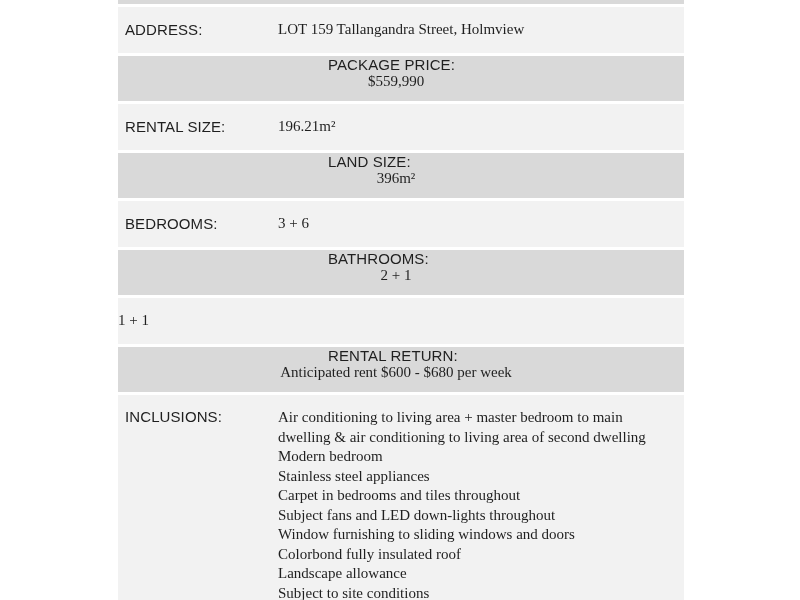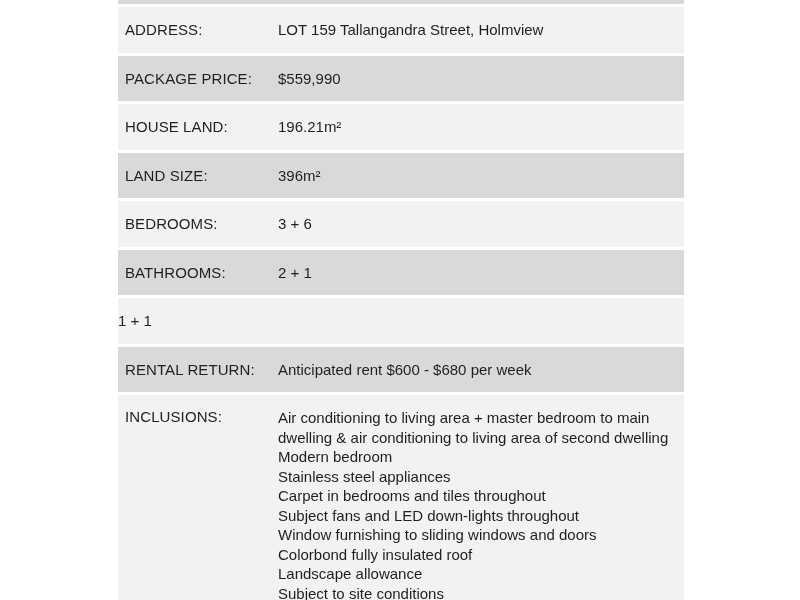--- a/index.html
+++ b/index.html
@@ -24,30 +24,31 @@
     margin-bottom: 3px;
   }
   .row {
     display: flex;
     align-items: center;
     height: 45.5px;
     margin-bottom: 3px;
     font-size: 15px;
   }
   .row.light { background: var(--row_light, #f2f2f2); }
-  .row.dark  { background: var(--row_dark, #d9d9d9); }
+  .row.dark  { background: var(--row_dark, #d9d9d9); flex-direction: column; }
   .row-label {
     width: 153px;
     padding-left: 7px;
     flex: 0 0 auto;
     letter-spacing: 0.1px;
   }
   .row-value {
     flex: 1 1 auto;
     padding-right: 10px;
+    font-family: Liberation Serif, serif;
   }
   .row.inclusions {
     align-items: flex-start;
     height: 210px;
     padding-top: 13px;
     box-sizing: border-box;
     margin-bottom: 0;
   }
   .inclusions .row-value {
     max-width: 406px;
@@ -68,21 +69,21 @@
     <div class="row-label">ADDRESS:</div>
     <div class="row-value">LOT 159 Tallangandra Street, Holmview</div>
   </div>
 
   <div class="row dark">
     <div class="row-label">PACKAGE PRICE:</div>
     <div class="row-value">$559,990</div>
   </div>
 
   <div class="row light">
-    <div class="row-label">HOUSE LAND:</div>
+    <div class="row-label">RENTAL SIZE:</div>
     <div class="row-value">196.21m²</div>
   </div>
 
   <div class="row dark">
     <div class="row-label">LAND SIZE:</div>
     <div class="row-value">396m²</div>
   </div>
 
   <div class="row light">
     <div class="row-label">BEDROOMS:</div>

